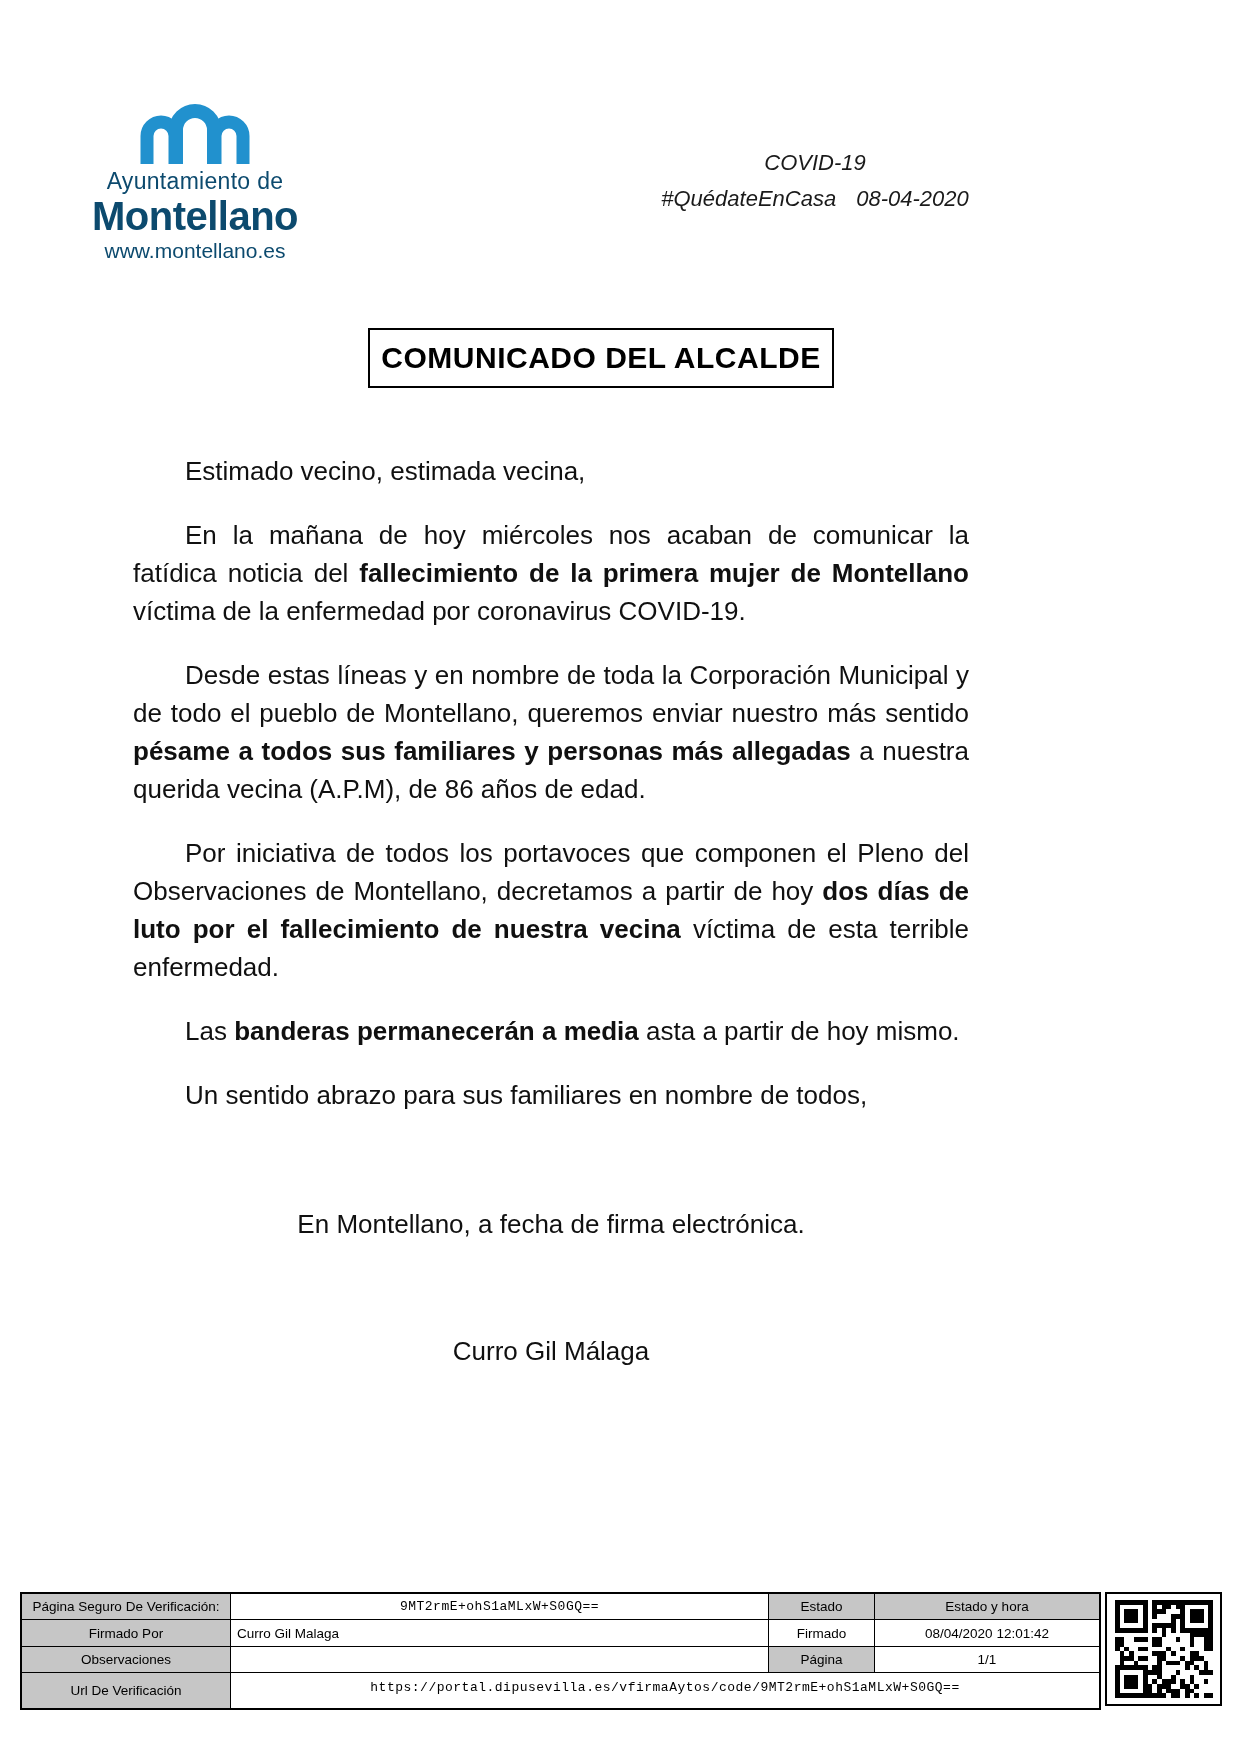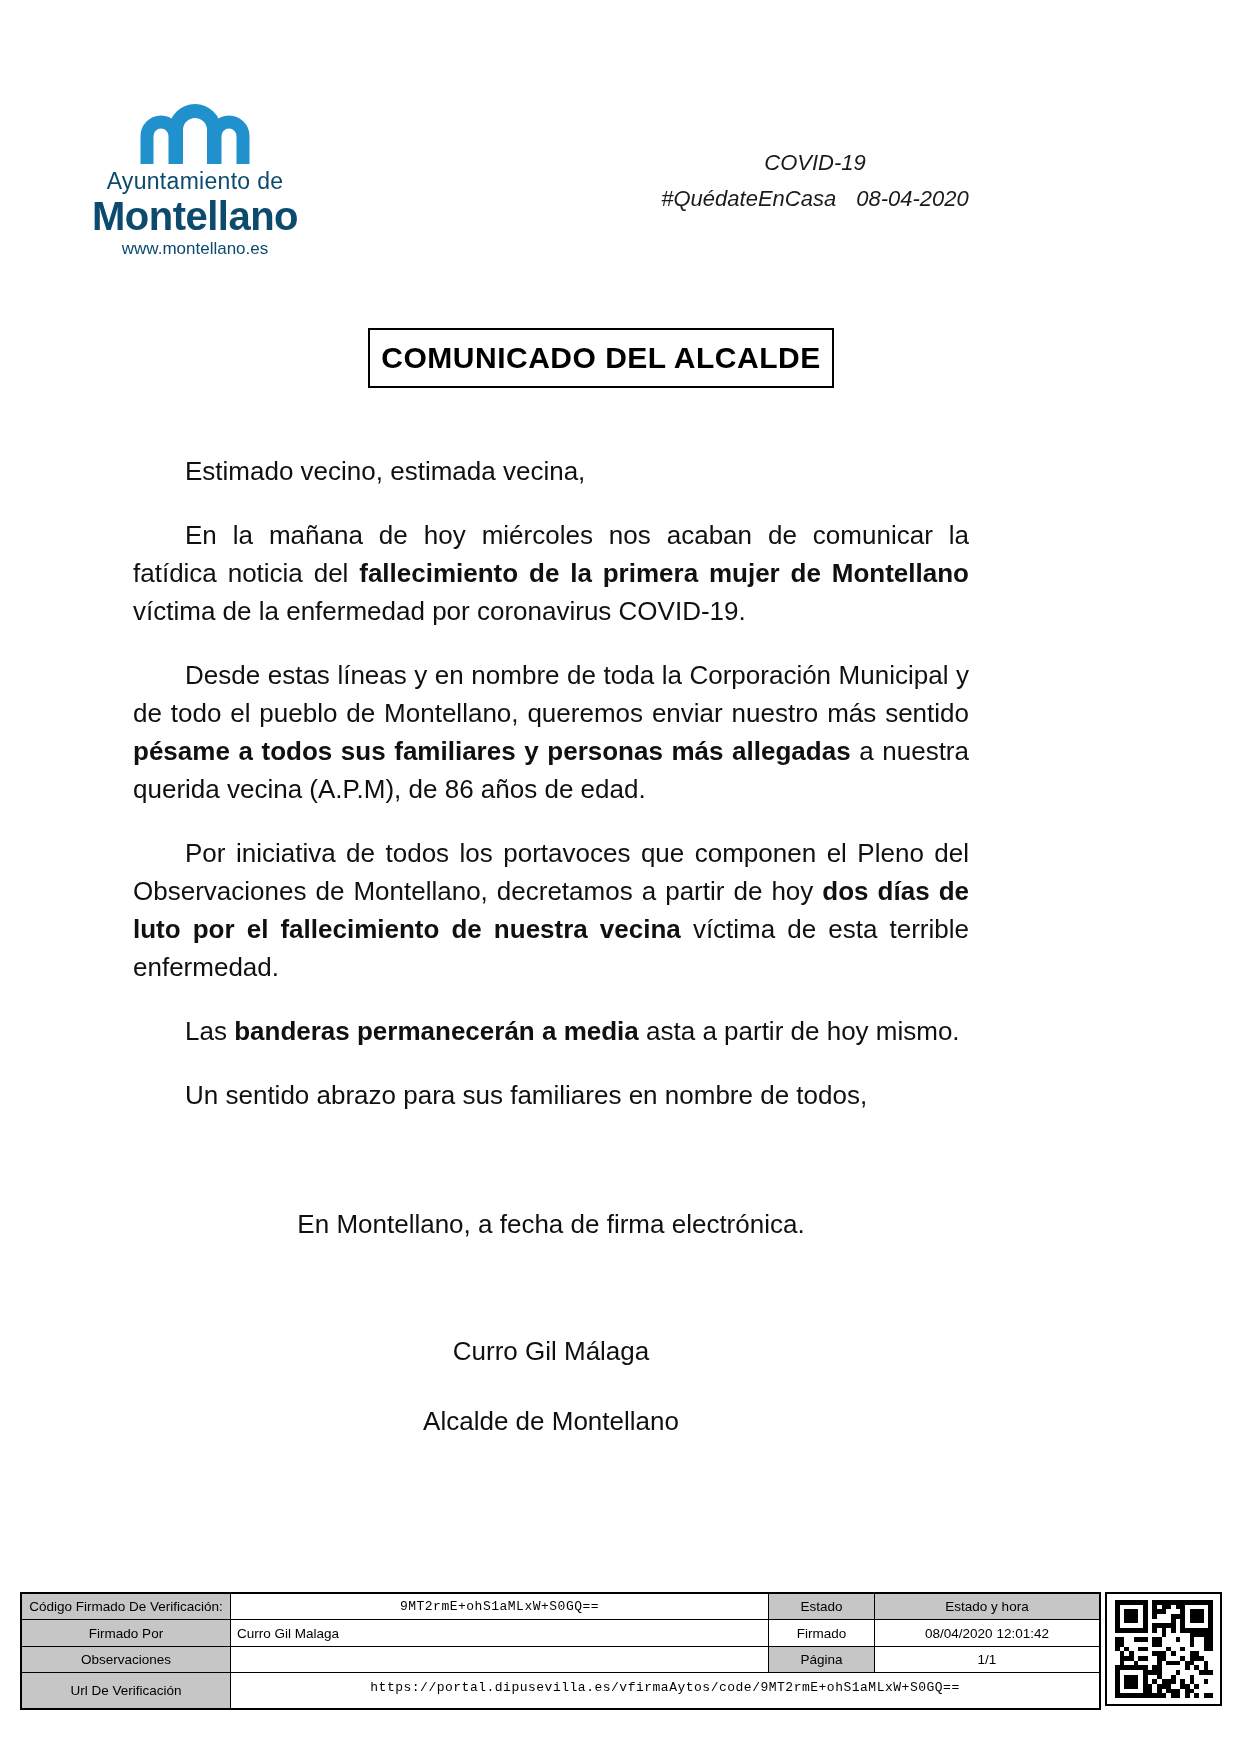--- a/index.html
+++ b/index.html
@@ -11,21 +11,21 @@
     font-family:"Liberation Sans",sans-serif;
     color:#111;
     overflow:hidden;
   }
 
   
   .logo{position:absolute;left:70px;top:100px;width:250px;text-align:center;color:#0c4a6e;}
   .logo svg{display:block;margin:0 auto 4px auto;}
   .logo-line1{font-size:23px;letter-spacing:.3px;}
   .logo-wordmark{font-size:40px;font-weight:bold;letter-spacing:-.5px;line-height:1.05;}
-  .logo-site{font-size:17px;margin-top:2px;}
+  .logo-site{font-size:21px;margin-top:2px;}
 
   .covid-block{
     position:absolute;left:655px;top:150px;width:320px;
     font-style:italic;font-size:22px;color:#1a1a1a;text-align:center;
   }
   .covid-line2{margin-top:10px;display:flex;justify-content:center;gap:20px;white-space:nowrap;}
 
   
   .title-box{
     position:absolute;left:368px;top:328px;width:462px;height:56px;
@@ -104,26 +104,25 @@
     <div id="paragraphs">
         <p><span>Estimado vecino, estimada vecina,</span></p>
         <p><span>En la mañana de hoy miércoles nos acaban de comunicar la fatídica noticia del </span><b>fallecimiento de la primera mujer de Montellano</b><span> víctima de la enfermedad por coronavirus COVID-19.</span></p>
         <p><span>Desde estas líneas y en nombre de toda la Corporación Municipal y de todo el pueblo de Montellano, queremos enviar nuestro más sentido </span><b>pésame a todos sus familiares y personas más allegadas</b><span> a nuestra querida vecina (A.P.M), de 86 años de edad.</span></p>
         <p><span>Por iniciativa de todos los portavoces que componen el Pleno del Observaciones de Montellano, decretamos a partir de hoy </span><b>dos días de luto por el fallecimiento de nuestra vecina</b><span> víctima de esta terrible enfermedad.</span></p>
         <p><span>Las </span><b>banderas permanecerán a media</b><span> asta a partir de hoy mismo.</span></p>
         <p><span>Un sentido abrazo para sus familiares en nombre de todos,</span></p>
       </div>
     <div class="place-line">En Montellano, a fecha de firma electrónica.</div>
     <div class="sig-name">Curro Gil Málaga</div>
-    <div class="sig-role">Alcalde de Montellano</div>
   </div>
 
   <div class="vfooter-table">
 
-    <div class="cell gray">Código Firmado De Verificación:</div>
+    <div class="cell gray">Página Seguro De Verificación:</div>
     <div class="cell mono">9MT2rmE+ohS1aMLxW+S0GQ==</div>
     <div class="cell gray">Estado</div>
     <div class="cell gray">Estado y hora</div>
 
     <div class="cell gray">Firmado Por</div>
     <div class="cell left">Curro Gil Malaga</div>
     <div class="cell">Firmado</div>
     <div class="cell">08/04/2020 12:01:42</div>
 
     <div class="cell gray">Observaciones</div>

